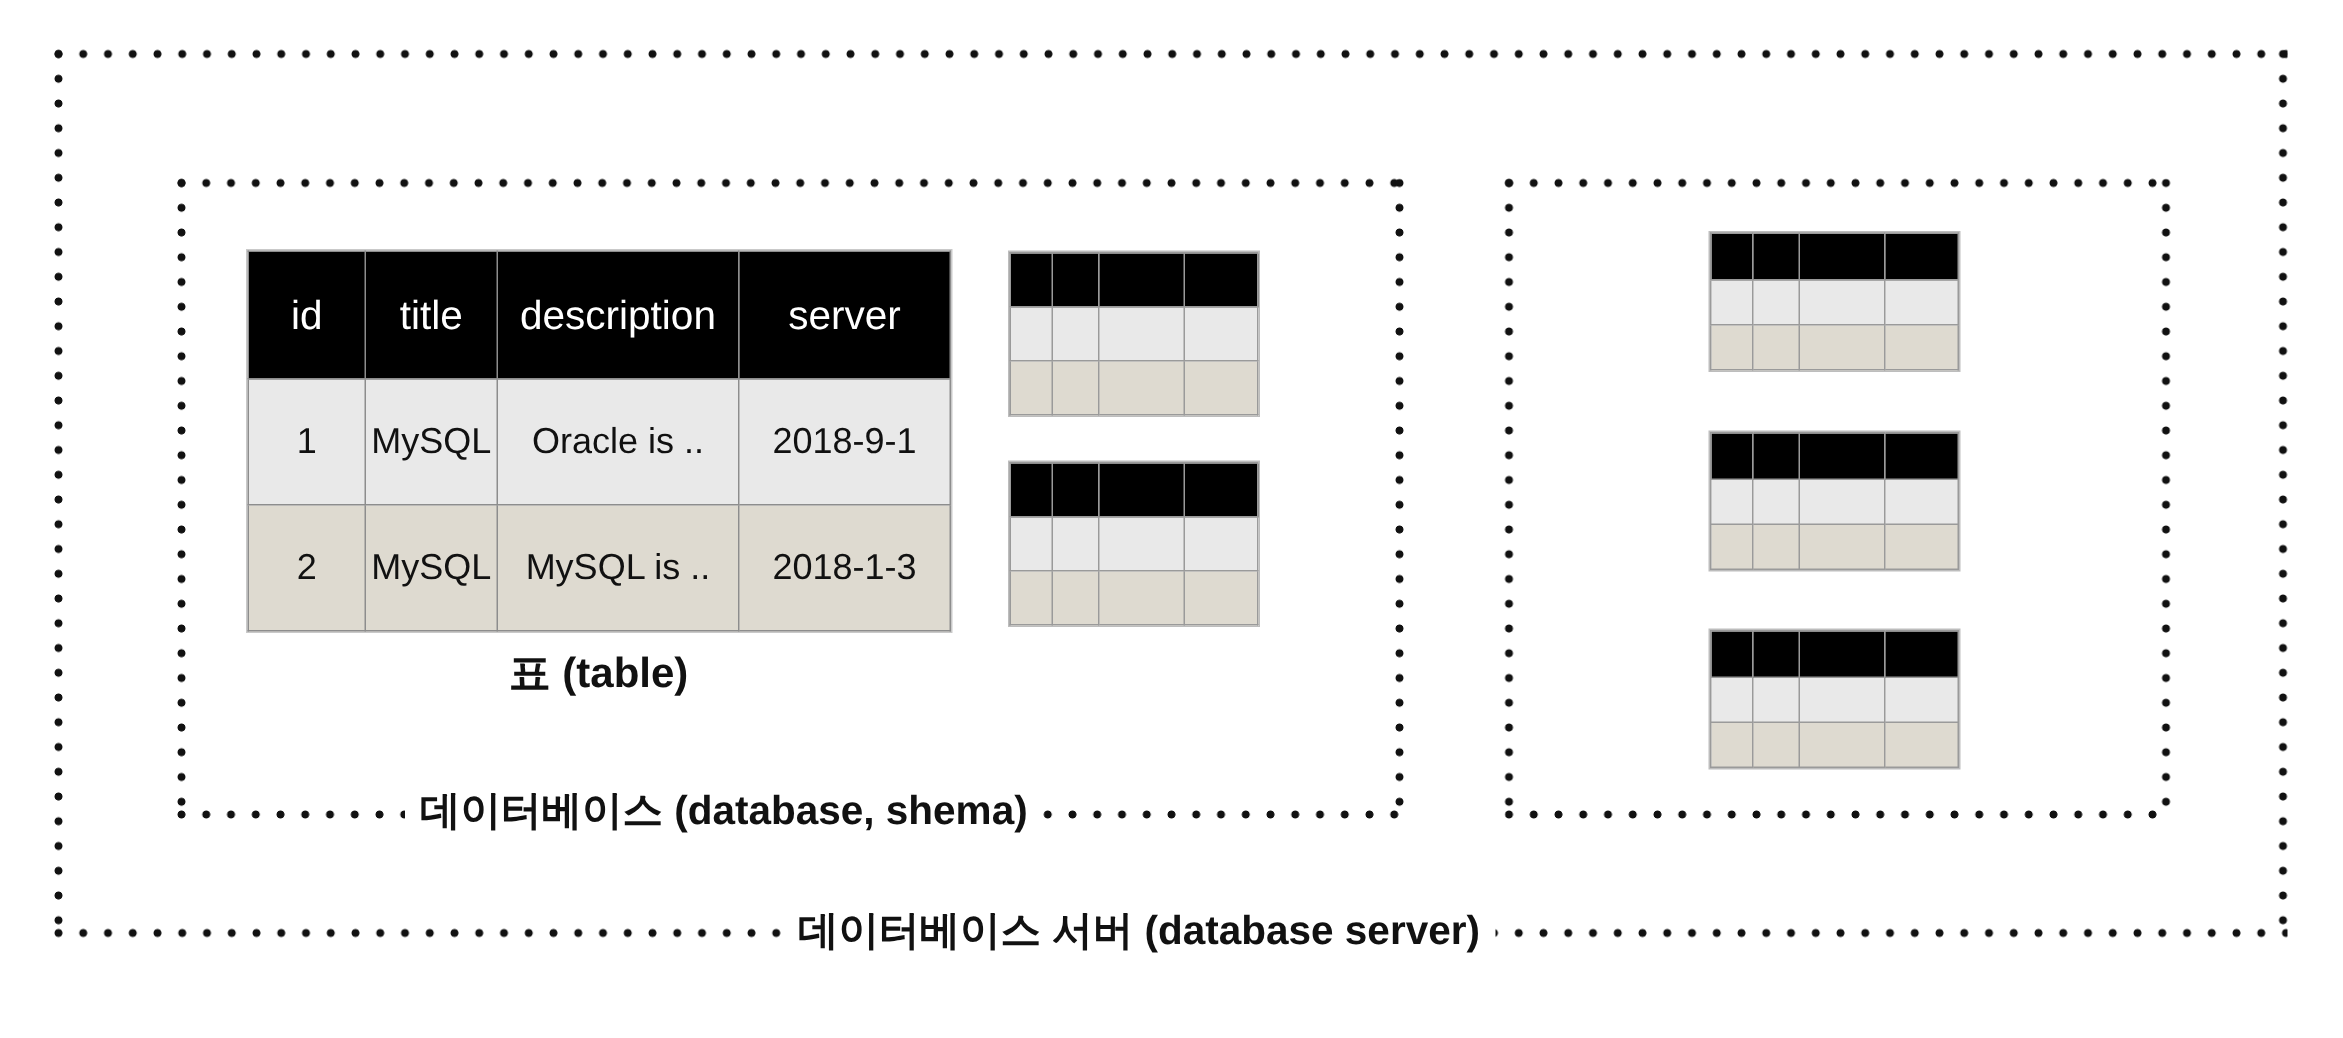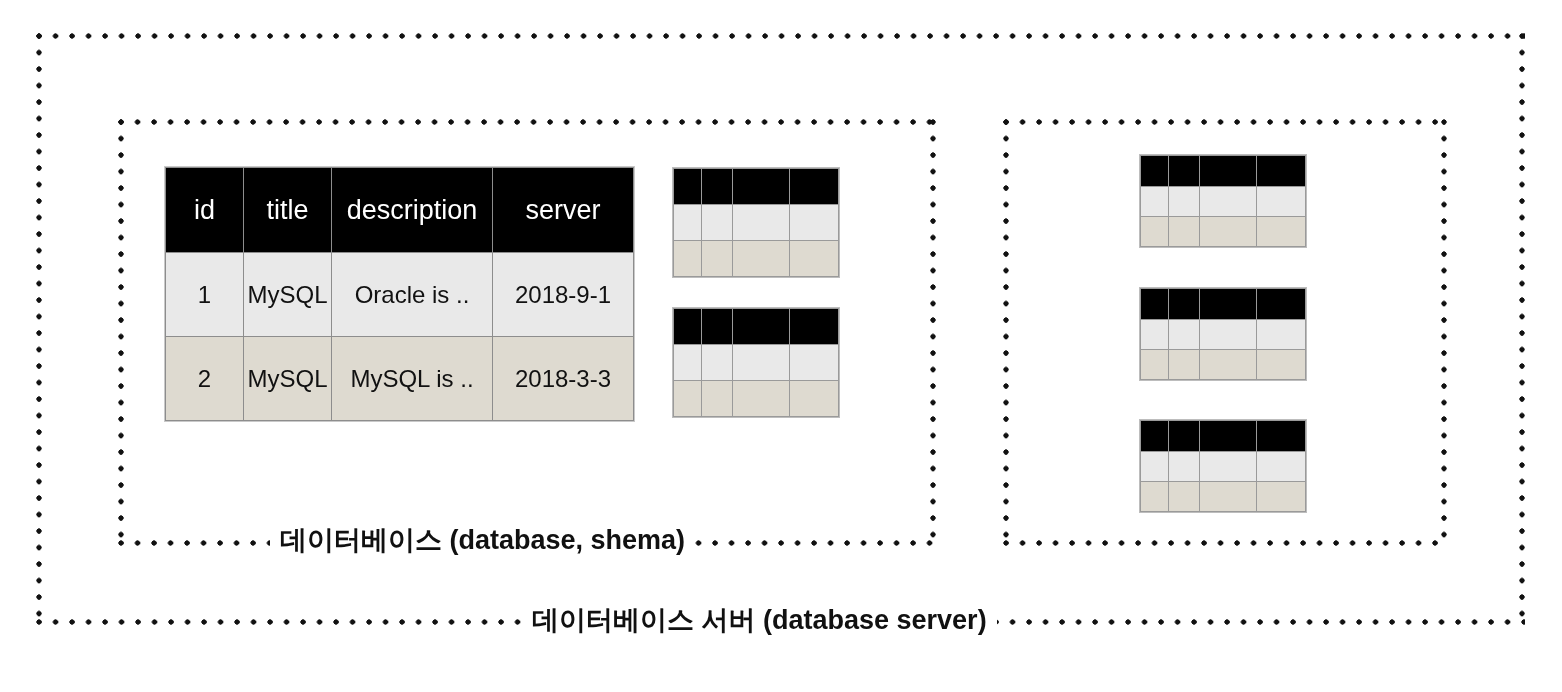--- a/index.html
+++ b/index.html
@@ -151,25 +151,26 @@
       <tr class="row-light">
         <td>1</td>
         <td>MySQL</td>
         <td>Oracle is ..</td>
         <td>2018-9-1</td>
       </tr>
       <tr class="row-beige">
         <td>2</td>
         <td>MySQL</td>
         <td>MySQL is ..</td>
-        <td>2018-3-3</td>
-      </tr>
-    </tbody>
-  </table>
-
+        <td>2018-1-3</td>
+      </tr>
+    </tbody>
+  </table>
+
+  <div class="caption-table" style="left:165px; top:435px; width:468px; text-align:center; font-size:28px;">표 (table)</div>
 
   <table class="mini-table" style="left:673px; top:168px; width:165px;">
     <colgroup>
       <col style="width:28px;">
         <col style="width:31px;">
         <col style="width:57px;">
         <col style="width:49px;">
     </colgroup>
     <tbody>
       <tr class="m-head">

